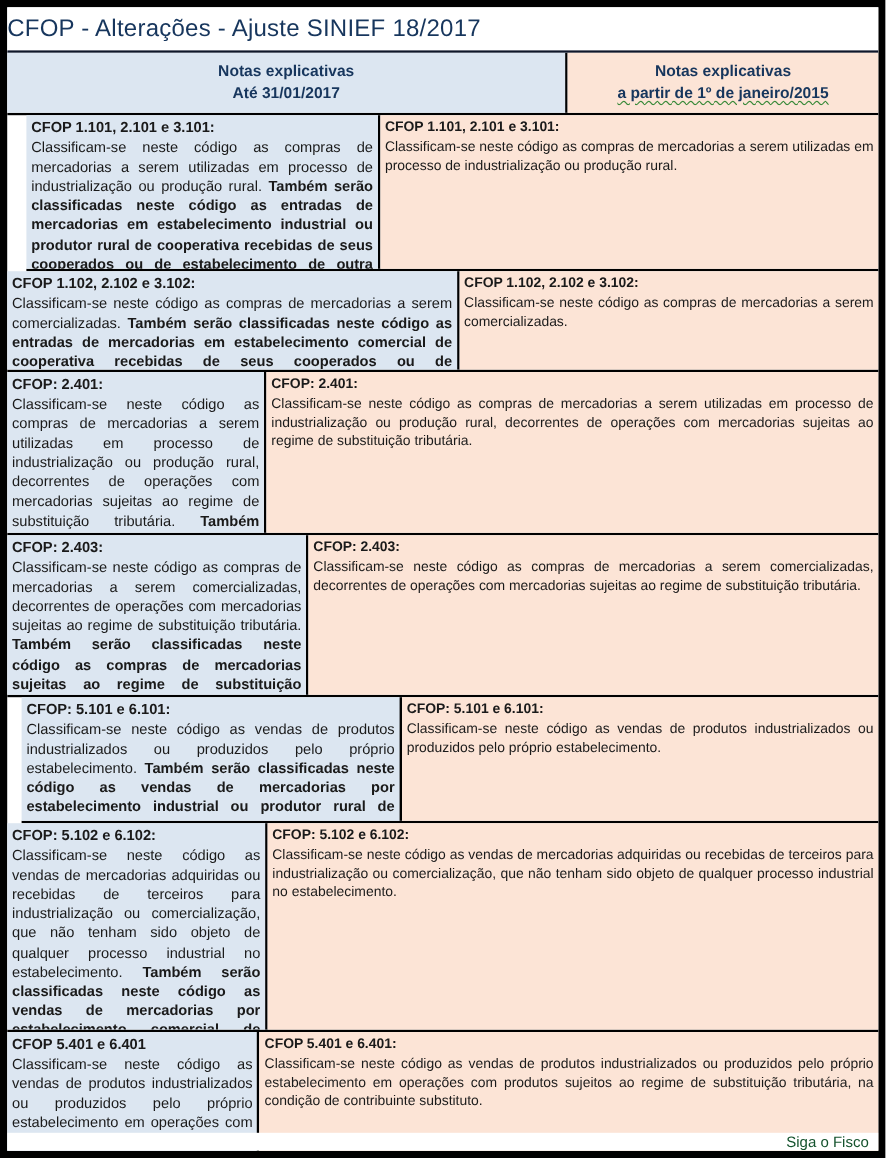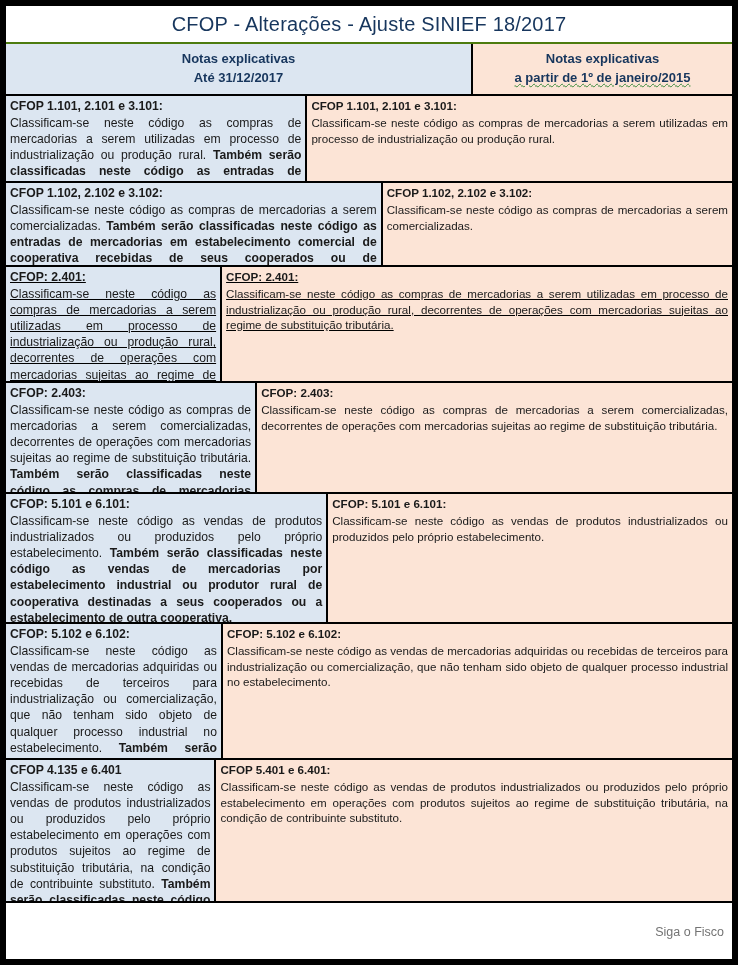--- a/index.html
+++ b/index.html
@@ -22,24 +22,23 @@
     display: flex;
     flex-direction: column;
     overflow: hidden;
   }
   
   .title-row {
     box-sizing: border-box;
     height: 38px;
     flex: 0 0 38px;
     background: #ffffff;
-    border-bottom: 2px solid #4d7c0f;
+    border-bottom: 2px solid #0f172a;
     display: flex;
     align-items: center;
-    justify-content: center;
   }
   .title-text {
     font-size: 20px;
     color: #17365d;
     letter-spacing: 0.2px;
     white-space: nowrap;
   }
   
   .head-row {
     box-sizing: border-box;
@@ -111,55 +110,55 @@
   }
   .body-text { display: block; }
   .body-text b { font-weight: bold; }
   .squiggle {
     text-decoration: underline;
     text-decoration-color: #3a8a3a;
     text-decoration-style: wavy;
     text-decoration-thickness: 1px;
   }
   
-  .r0 { height: 87px; }
+  .r0 { height: 130px; margin-left: 16px; }
   .r1 { height: 84px; }
-  .r2 { height: 116px; text-decoration: underline; }
-  .r3 { height: 111px; }
-  .r4 { height: 130px; }
-  .r5 { height: 136px; }
+  .r2 { height: 136px; }
+  .r3 { height: 135px; }
+  .r4 { height: 105px; margin-left: 12px; }
+  .r5 { height: 174px; }
   .r6 { height: 143px; }
   
   .footer-row {
     box-sizing: border-box;
     flex: 1 1 auto;
     background: #ffffff;
     display: flex;
     align-items: flex-start;
     justify-content: flex-end;
     padding: 1px 8px 0 0;
   }
   .footer-text {
     font-size: 12.5px;
-    color: #737373;
+    color: #14532d;
   }
 </style>
 </head>
 <body>
 
 <div class="doc-frame">
 
   <div class="title-row">
     <div class="title-text">CFOP - Alterações - Ajuste SINIEF 18/2017</div>
   </div>
 
   <div class="head-row">
     <div class="head-cell head-left">
       <span>Notas explicativas</span>
-      <span>Até 31/12/2017</span>
+      <span>Até 31/01/2017</span>
     </div>
     <div class="head-cell head-right">
       <span>Notas explicativas</span>
       <span class="squiggle">a partir de 1º de janeiro/2015</span>
     </div>
   </div>
 
   <div class="rows">
 
     <div class="row r0">
@@ -223,21 +222,21 @@
         <span class="body-text"><span>Classificam-se neste código as vendas de mercadorias adquiridas ou recebidas de terceiros para industrialização ou comercialização, que não tenham sido objeto de qualquer processo industrial no estabelecimento. </span><b>Também serão classificadas neste código as vendas de mercadorias por estabelecimento comercial de cooperativa destinadas a seus cooperados ou estabelecimento de outra cooperativa.</b></span>
       </div>
       <div class="cell cell-right">
         <span class="code">CFOP: 5.102 e 6.102:</span>
         <span class="body-text">Classificam-se neste código as vendas de mercadorias adquiridas ou recebidas de terceiros para industrialização ou comercialização, que não tenham sido objeto de qualquer processo industrial no estabelecimento.</span>
       </div>
     </div>
 
     <div class="row r6">
       <div class="cell cell-left">
-        <span class="code">CFOP 4.135 e 6.401</span>
+        <span class="code">CFOP 5.401 e 6.401</span>
         <span class="body-text"><span>Classificam-se neste código as vendas de produtos industrializados ou produzidos pelo próprio estabelecimento em operações com produtos sujeitos ao regime de substituição tributária, na condição de contribuinte substituto. </span><b>Também serão classificadas neste código as vendas de produtos industrializados por estabelecimento industrial ou produtor rural de cooperativa sujeitos ao regime de substituição tributária, na condição de contribuinte substituto.</b></span>
       </div>
       <div class="cell cell-right">
         <span class="code">CFOP 5.401 e 6.401:</span>
         <span class="body-text">Classificam-se neste código as vendas de produtos industrializados ou produzidos pelo próprio estabelecimento em operações com produtos sujeitos ao regime de substituição tributária, na condição de contribuinte substituto.</span>
       </div>
     </div>
 
   </div>
 

